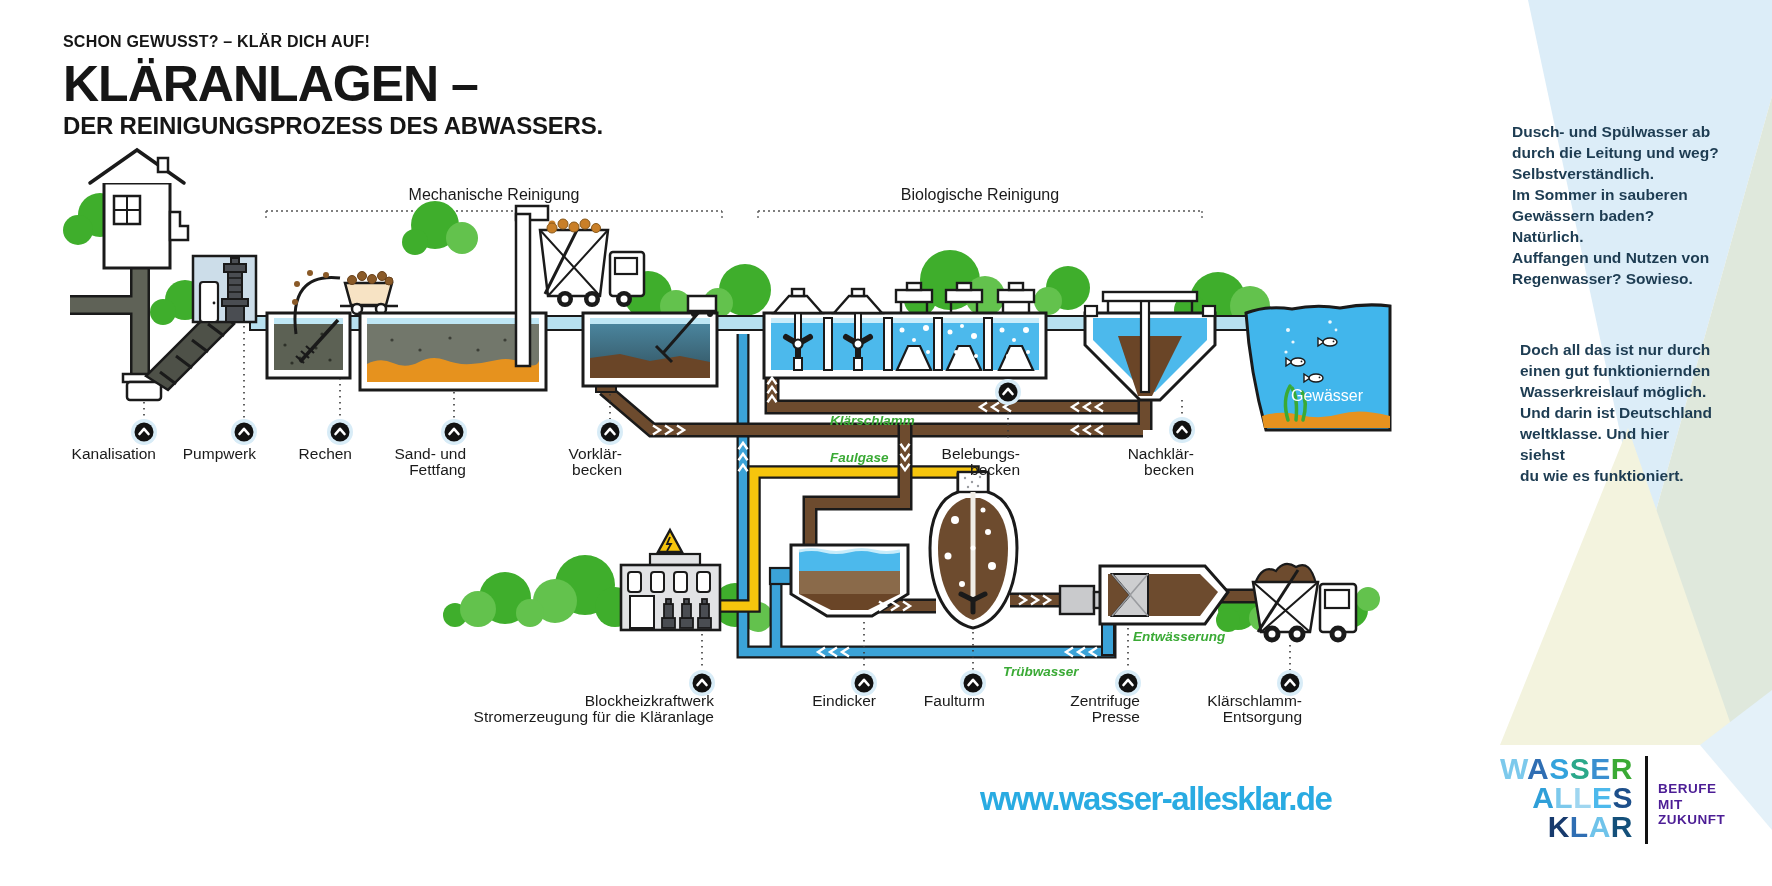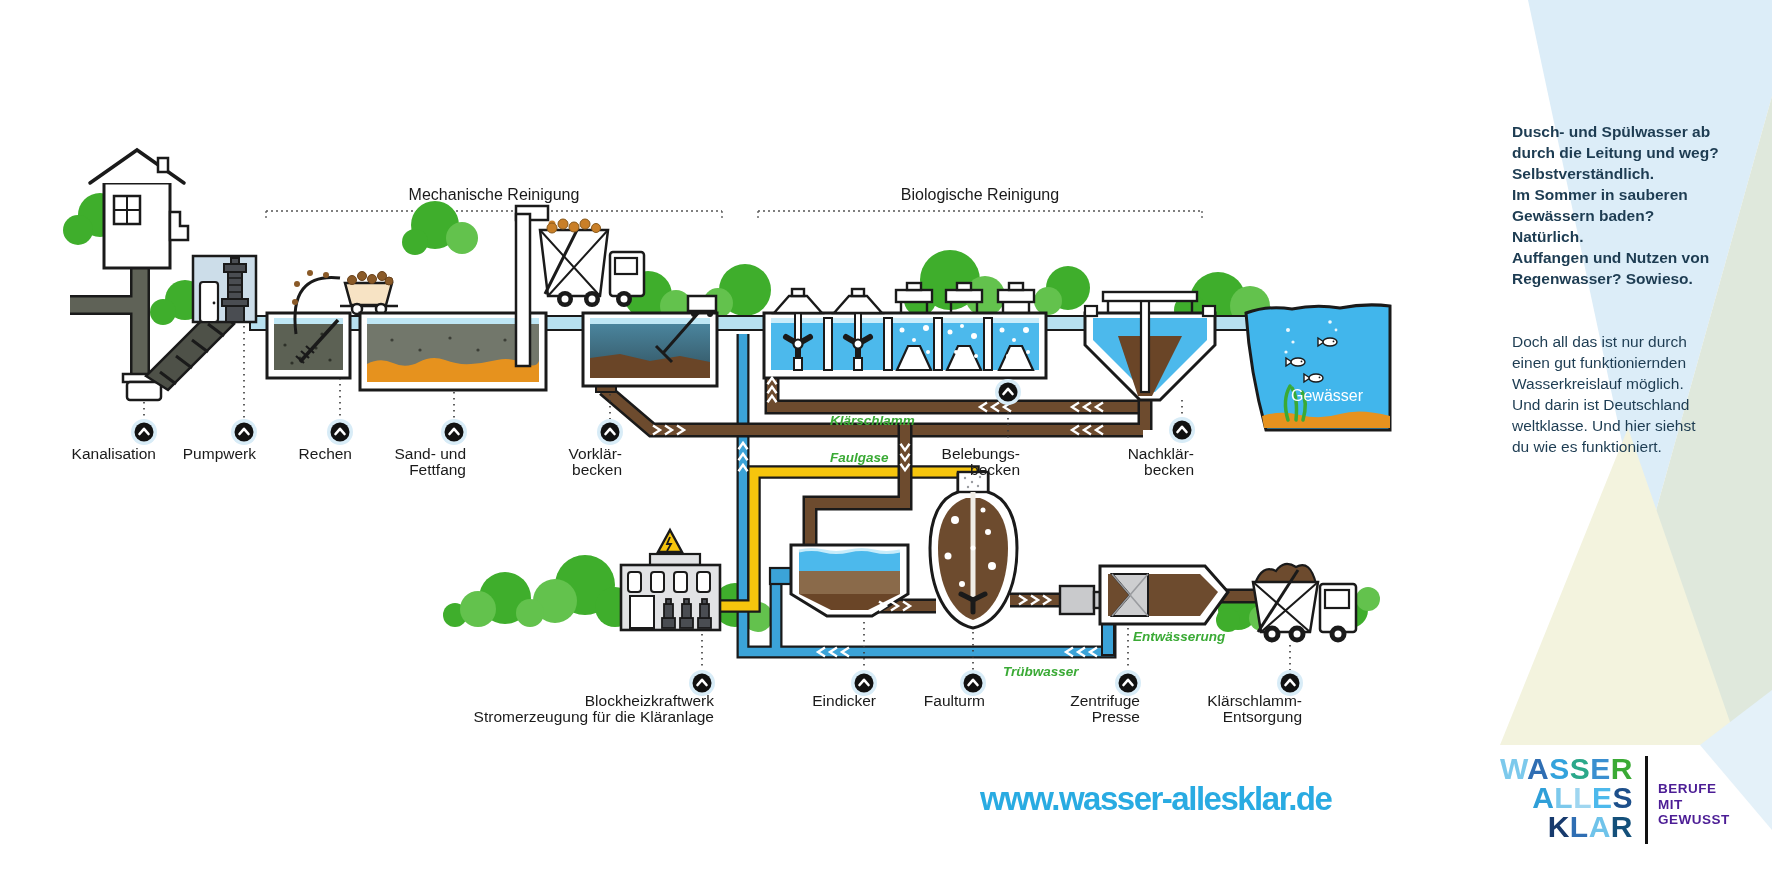--- a/index.html
+++ b/index.html
@@ -7,21 +7,21 @@
   .stage{position:relative;width:1772px;height:886px;background:#fff;}
   .header{position:absolute;left:63px;top:33px;color:#161616;}
   .kicker{font-size:16px;font-weight:800;letter-spacing:.2px;}
   .title{font-size:50px;font-weight:800;letter-spacing:-1px;line-height:48px;margin-top:9px;}
   .subtitle{font-size:24px;font-weight:800;letter-spacing:-.2px;margin-top:4px;}
   .diagram-svg{position:absolute;left:0;top:0;width:1772px;height:886px;}
   .side{position:absolute;left:1440px;top:0;width:332px;height:886px;}
   .side svg{position:absolute;left:0;top:0;}
   .side-text{position:absolute;left:72px;top:100px;width:212px;color:#1d3c52;font-size:15.5px;line-height:21px;white-space:pre-line;}
   .side-text .p1{font-weight:700;margin:0 0 21px 0;}
-  .side-text .p2{font-weight:400;margin:0;}
+  .side-text .p2{font-weight:700;margin:8px;}
   .url{position:absolute;left:980px;top:780px;font-size:33px;font-weight:800;letter-spacing:-1.5px;color:#29abe2;white-space:nowrap;}
   .brand{position:absolute;left:1495px;top:754px;display:flex;align-items:stretch;}
   .brand .words{width:138px;text-align:right;font-weight:700;font-size:30px;line-height:29px;letter-spacing:.5px;}
   .brand .divline{border-left:3px solid #111;margin:2px 10px 2px 12px;height:88px;}
   .brand .tagline{font-size:13.5px;line-height:15.5px;font-weight:800;color:#4c1d95;letter-spacing:.5px;padding-top:27px;white-space:nowrap;}
   svg text{font-family:"Liberation Sans","DejaVu Sans",sans-serif;}
   .lbl{font-size:15.5px;fill:#1a1a1a;}
   .sec{font-size:16px;fill:#1a1a1a;}
   .flow{font-size:13.5px;font-weight:700;font-style:italic;fill:#3aaa35;}
   .wlbl{font-size:16px;fill:#ffffff;}
@@ -533,20 +533,25 @@
       <text class="lbl" x="714" y="722" text-anchor="end">Stromerzeugung für die Kläranlage</text>
       <text class="lbl" x="876" y="706" text-anchor="end">Eindicker</text>
       <text class="lbl" x="985" y="706" text-anchor="end">Faulturm</text>
       <text class="lbl" x="1140" y="706" text-anchor="end">Zentrifuge</text>
       <text class="lbl" x="1140" y="722" text-anchor="end">Presse</text>
       <text class="lbl" x="1302" y="706" text-anchor="end">Klärschlamm-</text>
       <text class="lbl" x="1302" y="722" text-anchor="end">Entsorgung</text>
     </g>
   </svg>
 
+  <div class="header">
+    <div class="kicker">SCHON GEWUSST? – KLÄR DICH AUF!</div>
+    <div class="title">KLÄRANLAGEN –</div>
+    <div class="subtitle">DER REINIGUNGSPROZESS DES ABWASSERS.</div>
+  </div>
 
   <div class="side">
     <svg width="332" height="886" viewBox="0 0 332 886">
       <polygon points="88,0 332,0 332,96 205,550" fill="#dcedf8"></polygon>
       <polygon points="332,96 332,810 205,550" fill="#dfe8dc"></polygon>
       <polygon points="188,428 60,745 298,745" fill="#f3f3de"></polygon>
       <polygon points="332,690 332,830 260,745" fill="#e4f1f9"></polygon>
     </svg>
     <div class="side-text">
       <p class="p1">Dusch- und Spülwasser ab
@@ -570,17 +575,17 @@
   <div class="brand">
     <div class="words">
       <div><span style="color: rgb(124, 201, 236);">W</span><span style="color: rgb(47, 110, 179);">A</span><span style="color: rgb(51, 163, 220);">S</span><span style="color: rgb(43, 168, 138);">S</span><span style="color: rgb(58, 143, 208);">E</span><span style="color: rgb(58, 170, 53);">R</span></div>
       <div><span style="color: rgb(47, 159, 216);">A</span><span style="color: rgb(124, 201, 236);">L</span><span style="color: rgb(159, 214, 240);">L</span><span style="color: rgb(77, 185, 236);">E</span><span style="color: rgb(29, 79, 138);">S</span></div>
       <div><span style="color: rgb(23, 58, 109);">K</span><span style="color: rgb(47, 110, 179);">L</span><span style="color: rgb(111, 195, 234);">A</span><span style="color: rgb(20, 80, 122);">R</span></div>
     </div>
     <div class="divline"></div>
     <div class="tagline">
       <div>BERUFE</div>
       <div>MIT</div>
-      <div>GEWUSST</div>
+      <div>ZUKUNFT</div>
     </div>
   </div>
 
 </div>
 
 </body></html>

